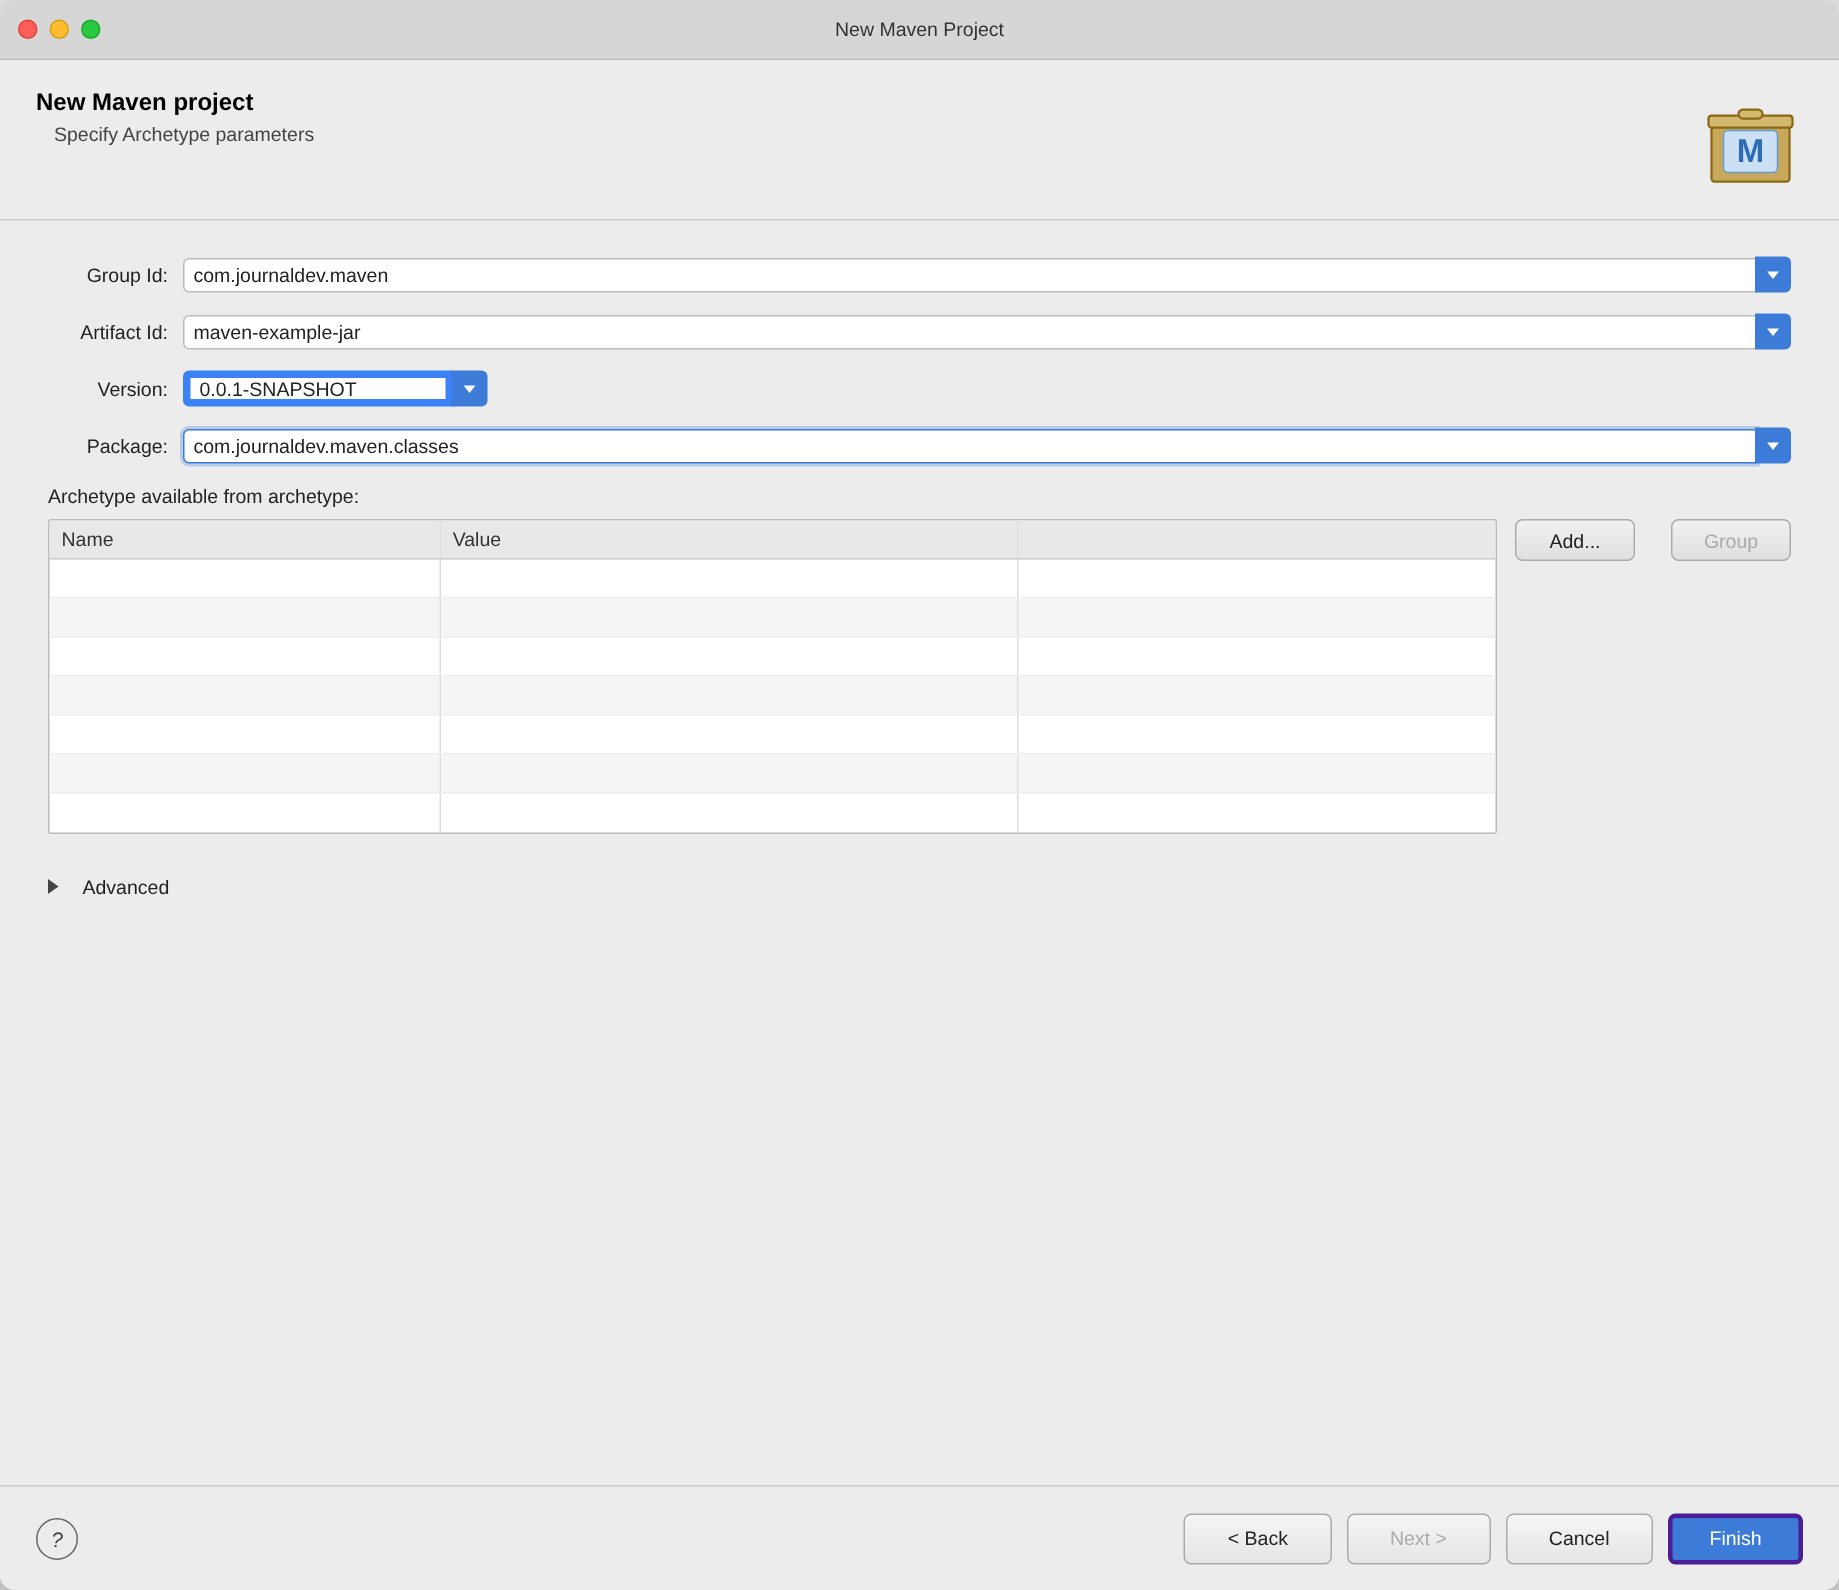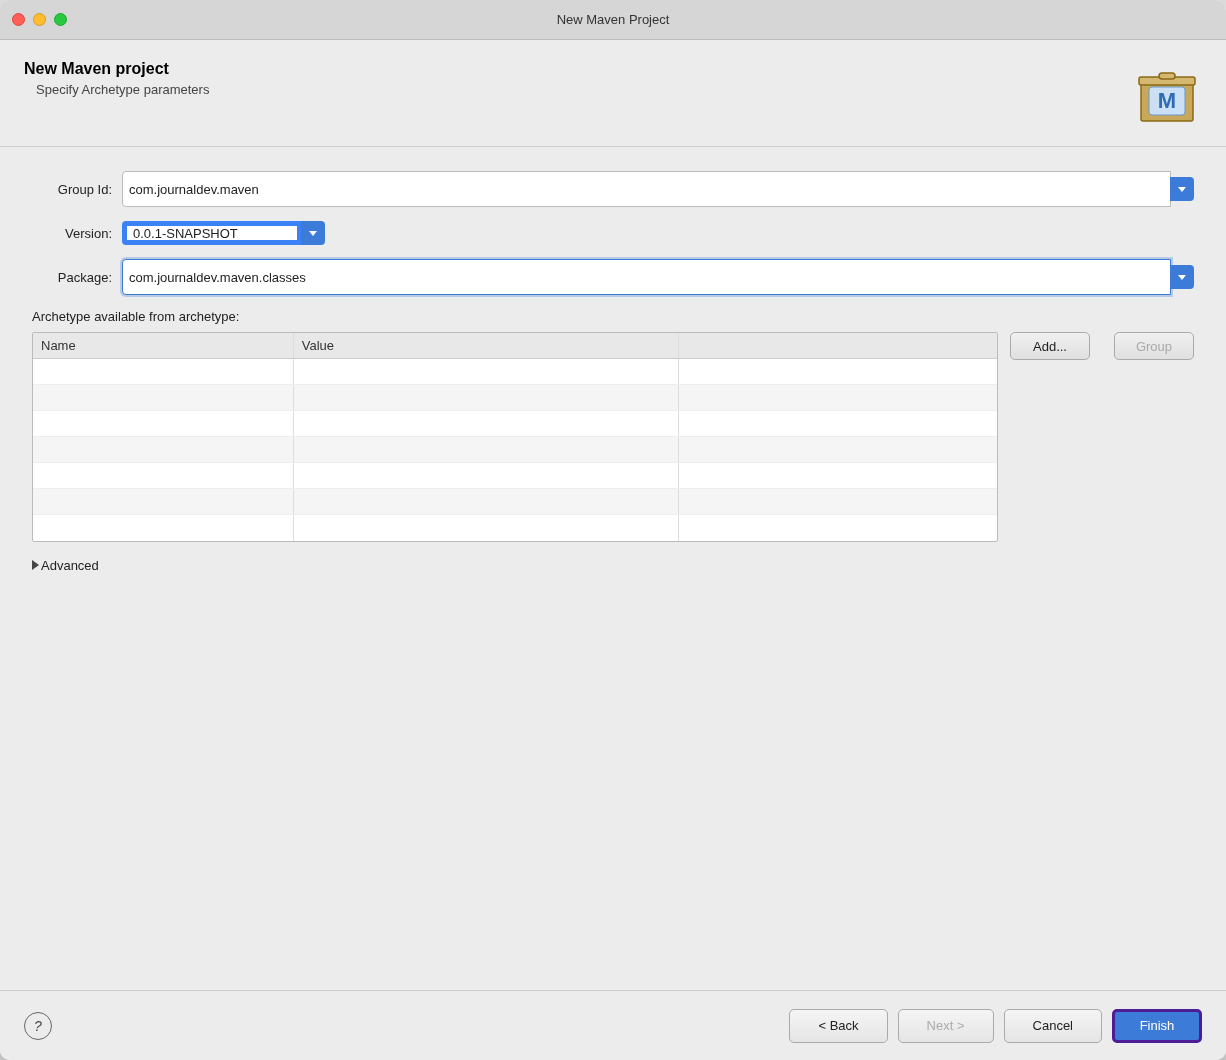--- a/index.html
+++ b/index.html
@@ -131,21 +131,21 @@
     }
 
     .form-input-wrapper {
       flex: 1;
       display: flex;
       align-items: center;
     }
 
     .form-input {
       flex: 1;
-      height: 36px;
+      height: 23px;
       padding: 2px 6px;
       font-size: 13px;
       border: 1px solid #bbb;
       border-radius: 4px;
       background: #fff;
       outline: none;
       color: #222;
     }
 
     .form-input-active {
@@ -276,24 +276,24 @@
       color: #222;
     }
 
     .side-btn:disabled {
       color: #aaa;
       cursor: not-allowed;
     }
 
     
     .advanced-section {
-      margin-top: 16px;
-      display: flex;
-      align-items: center;
-      gap: 2px;
+      margin-top: 28px;
+      display: flex;
+      align-items: center;
+      gap: 16px;
       cursor: pointer;
       text-align: center;
     }
 
     .advanced-arrow {
       width: 0;
       height: 0;
       border-top: 5px solid transparent;
       border-bottom: 5px solid transparent;
       border-left: 7px solid #444;
@@ -411,20 +411,29 @@
     <div class="form-row">
       <label class="form-label">Group Id:</label>
       <div class="form-input-wrapper">
         <input type="text" class="form-input" style="border-radius: 4px 0px 0px 4px;" value="com.journaldev.maven">
         <button class="dropdown-btn">
           <div class="chevron-down"></div>
         </button>
       </div>
     </div>
 
+    <div class="form-row">
+      <label class="form-label">Artifact Id:</label>
+      <div class="form-input-wrapper">
+        <input type="text" class="form-input" style="border-radius: 4px 0px 0px 4px;" value="maven-example-jar">
+        <button class="dropdown-btn">
+          <div class="chevron-down"></div>
+        </button>
+      </div>
+    </div>
 
     <div class="form-row">
       <label class="form-label">Version:</label>
       <div class="version-wrapper">
         <input type="text" class="version-input" value="0.0.1-SNAPSHOT" style="">
         <button class="dropdown-btn" style="border-radius: 0 4px 4px 0;">
           <div class="chevron-down"></div>
         </button>
       </div>
     </div>

